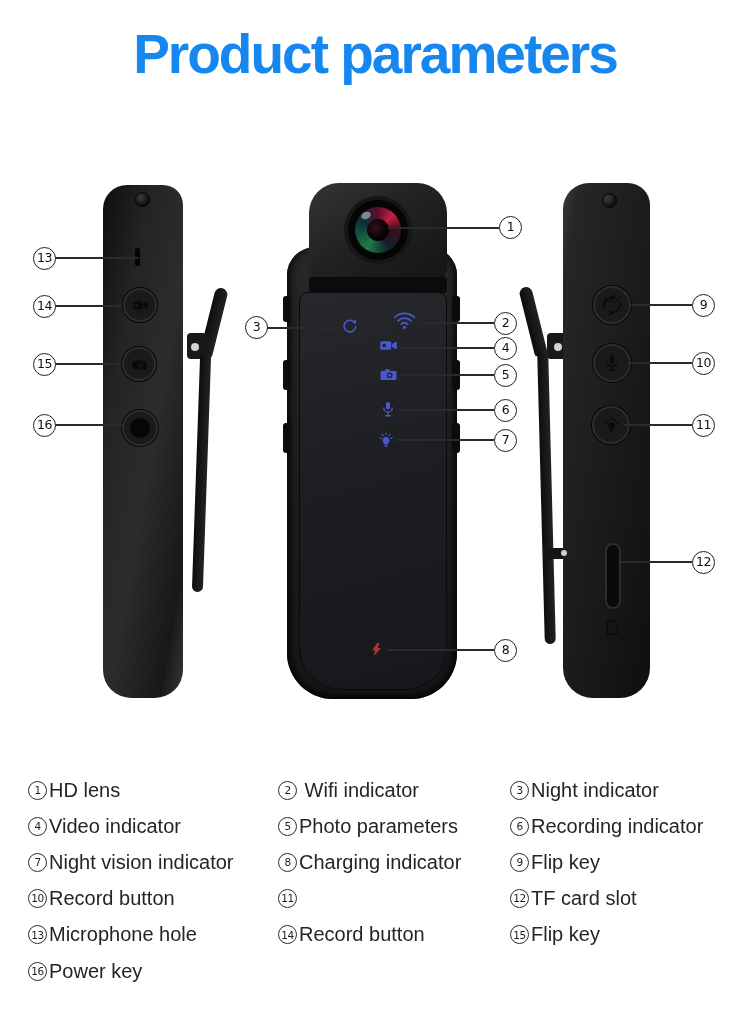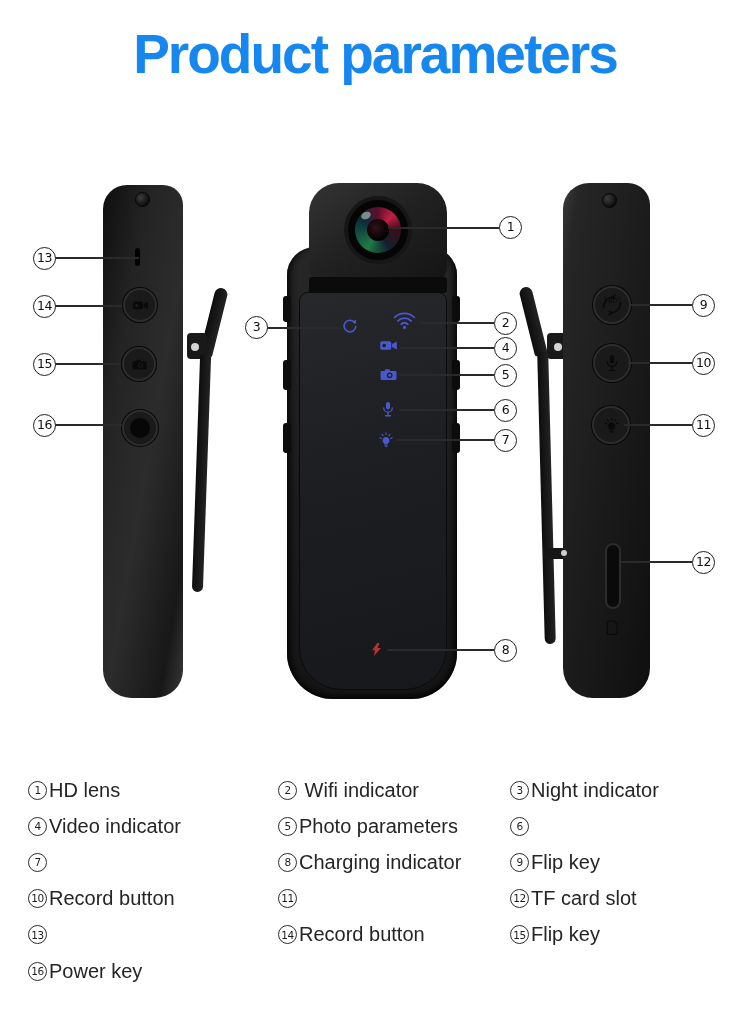--- a/index.html
+++ b/index.html
@@ -291,26 +291,26 @@
   <div class="callout" style="left:33px;top:414px;">
       <span>16</span>
     </div>
 
   <div class="legend">
     <div class="lg"><span class="cnum">1</span><span>HD lens</span></div>
     <div class="lg"><span class="cnum">2</span><span> Wifi indicator</span></div>
     <div class="lg"><span class="cnum">3</span><span>Night indicator</span></div>
     <div class="lg"><span class="cnum">4</span><span>Video indicator</span></div>
     <div class="lg"><span class="cnum">5</span><span>Photo parameters</span></div>
-    <div class="lg"><span class="cnum">6</span></div>
-    <div class="lg"><span class="cnum">7</span></div>
+    <div class="lg"><span class="cnum">6</span><span>Recording indicator</span></div>
+    <div class="lg"><span class="cnum">7</span><span>Night vision indicator</span></div>
     <div class="lg"><span class="cnum">8</span><span>Charging indicator</span></div>
     <div class="lg"><span class="cnum">9</span><span>Flip key</span></div>
     <div class="lg"><span class="cnum">10</span><span>Record button</span></div>
     <div class="lg"><span class="cnum">11</span></div>
     <div class="lg"><span class="cnum">12</span><span>TF card slot</span></div>
-    <div class="lg"><span class="cnum">13</span></div>
+    <div class="lg"><span class="cnum">13</span><span>Microphone hole</span></div>
     <div class="lg"><span class="cnum">14</span><span>Record button</span></div>
     <div class="lg"><span class="cnum">15</span><span>Flip key</span></div>
     <div class="lg"><span class="cnum">16</span><span>Power key</span></div>
   </div>
 
 </div>
 
 </body></html>

